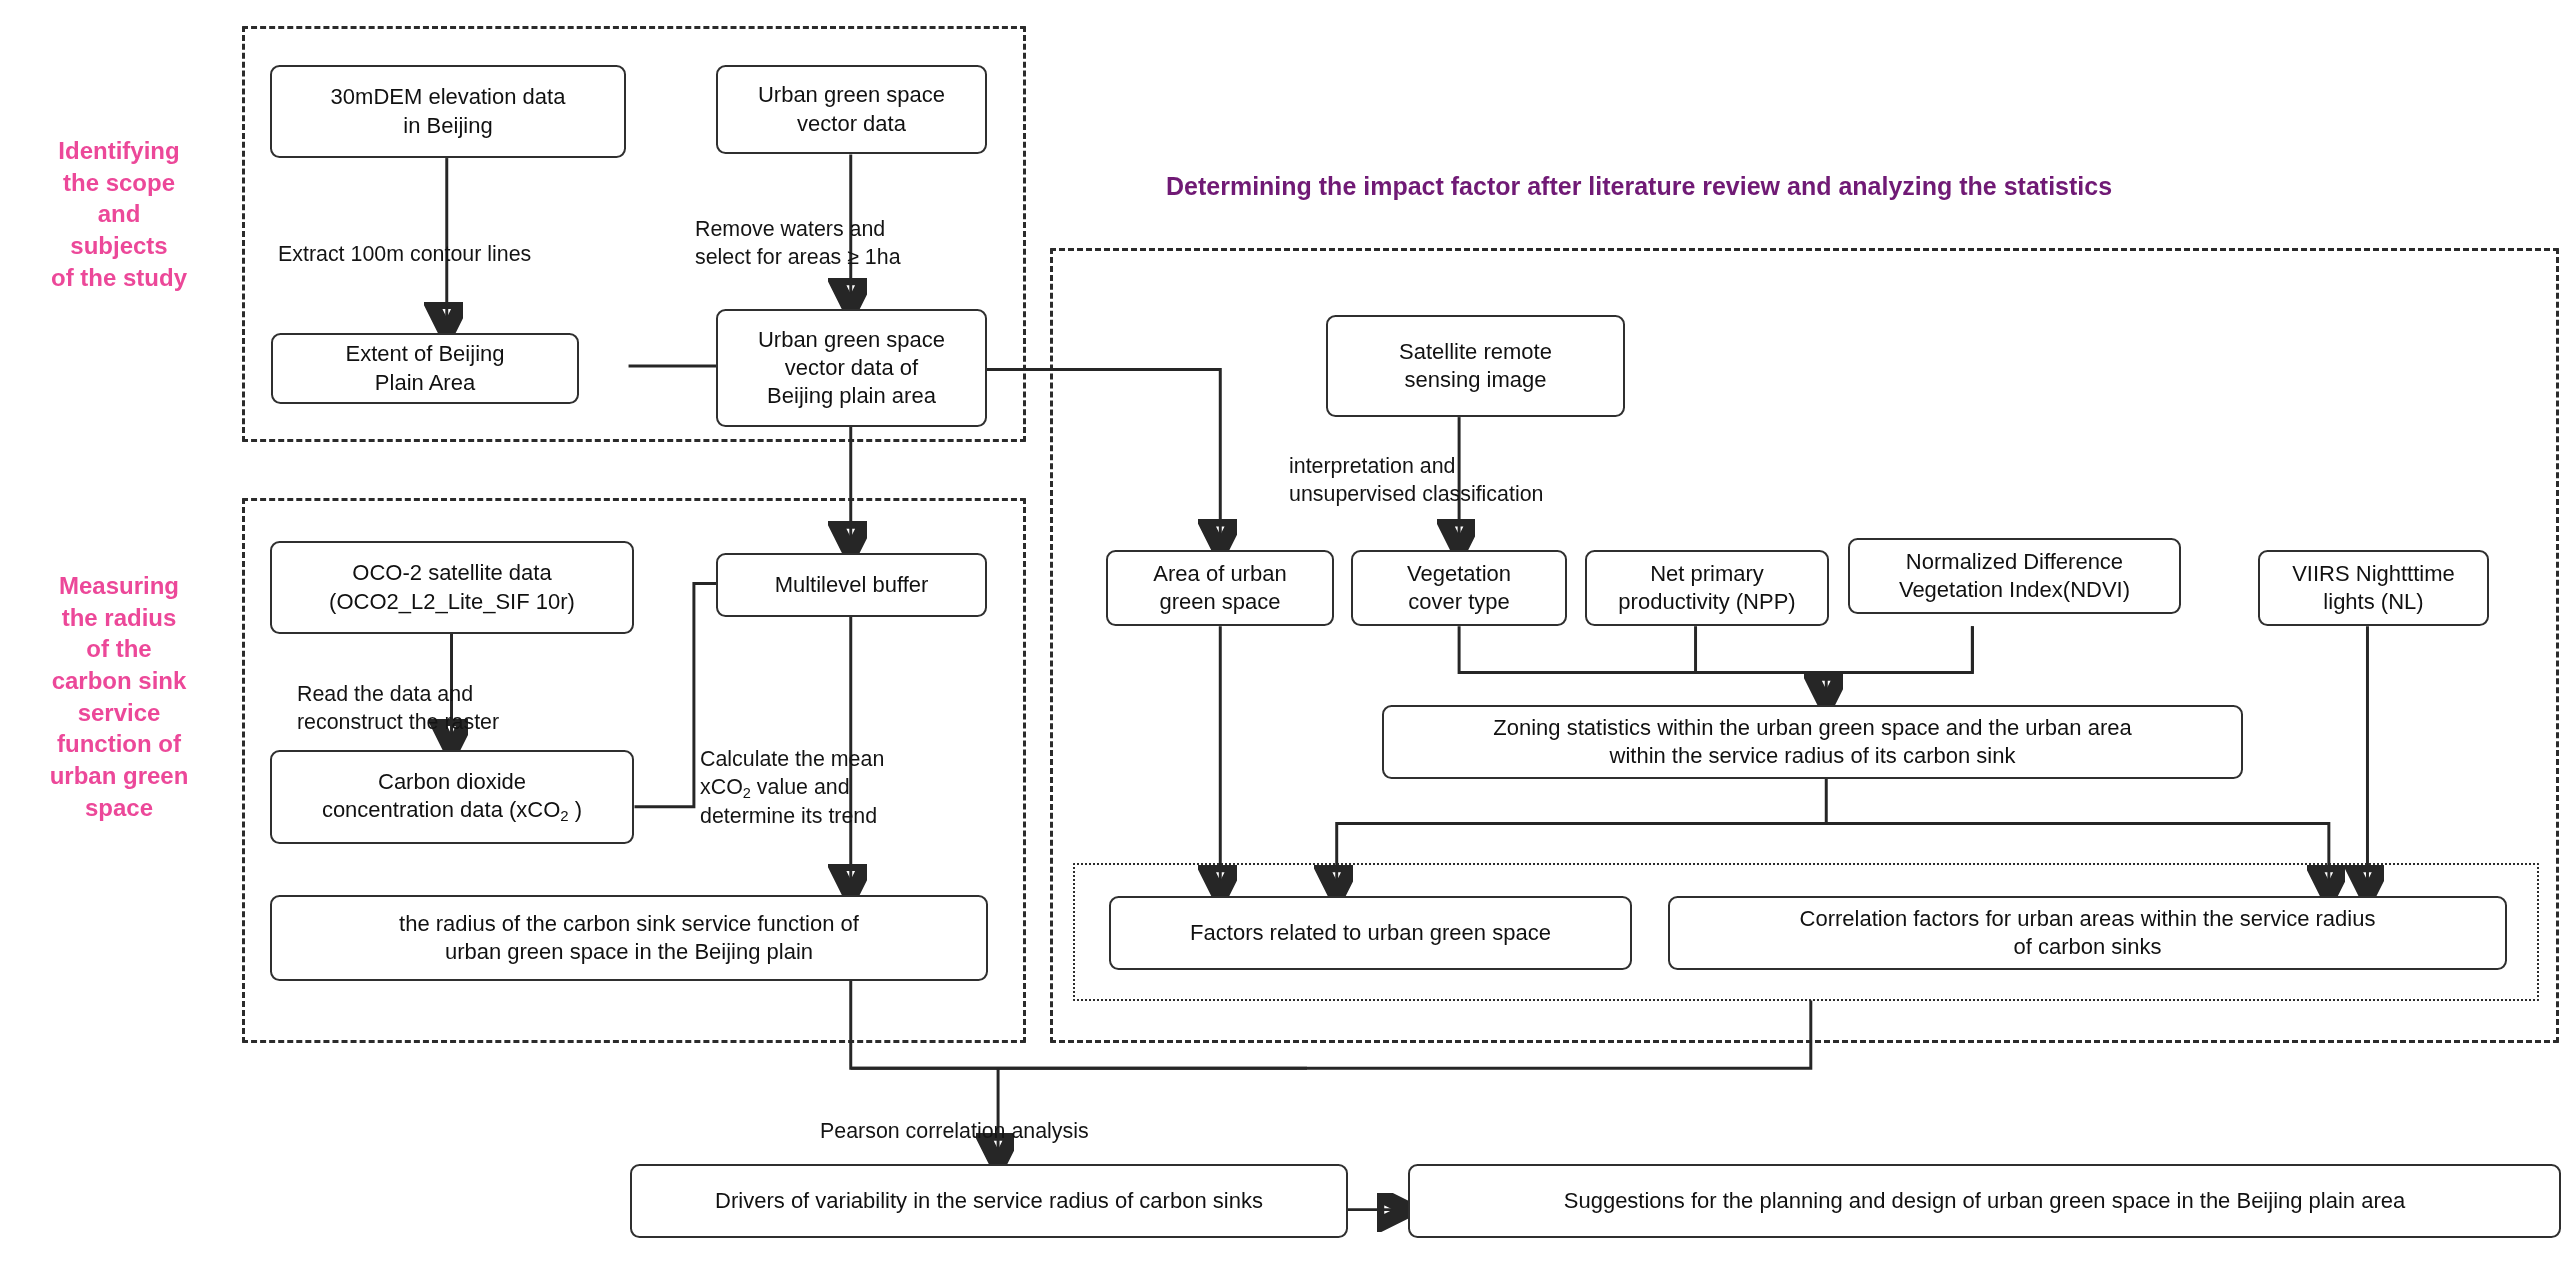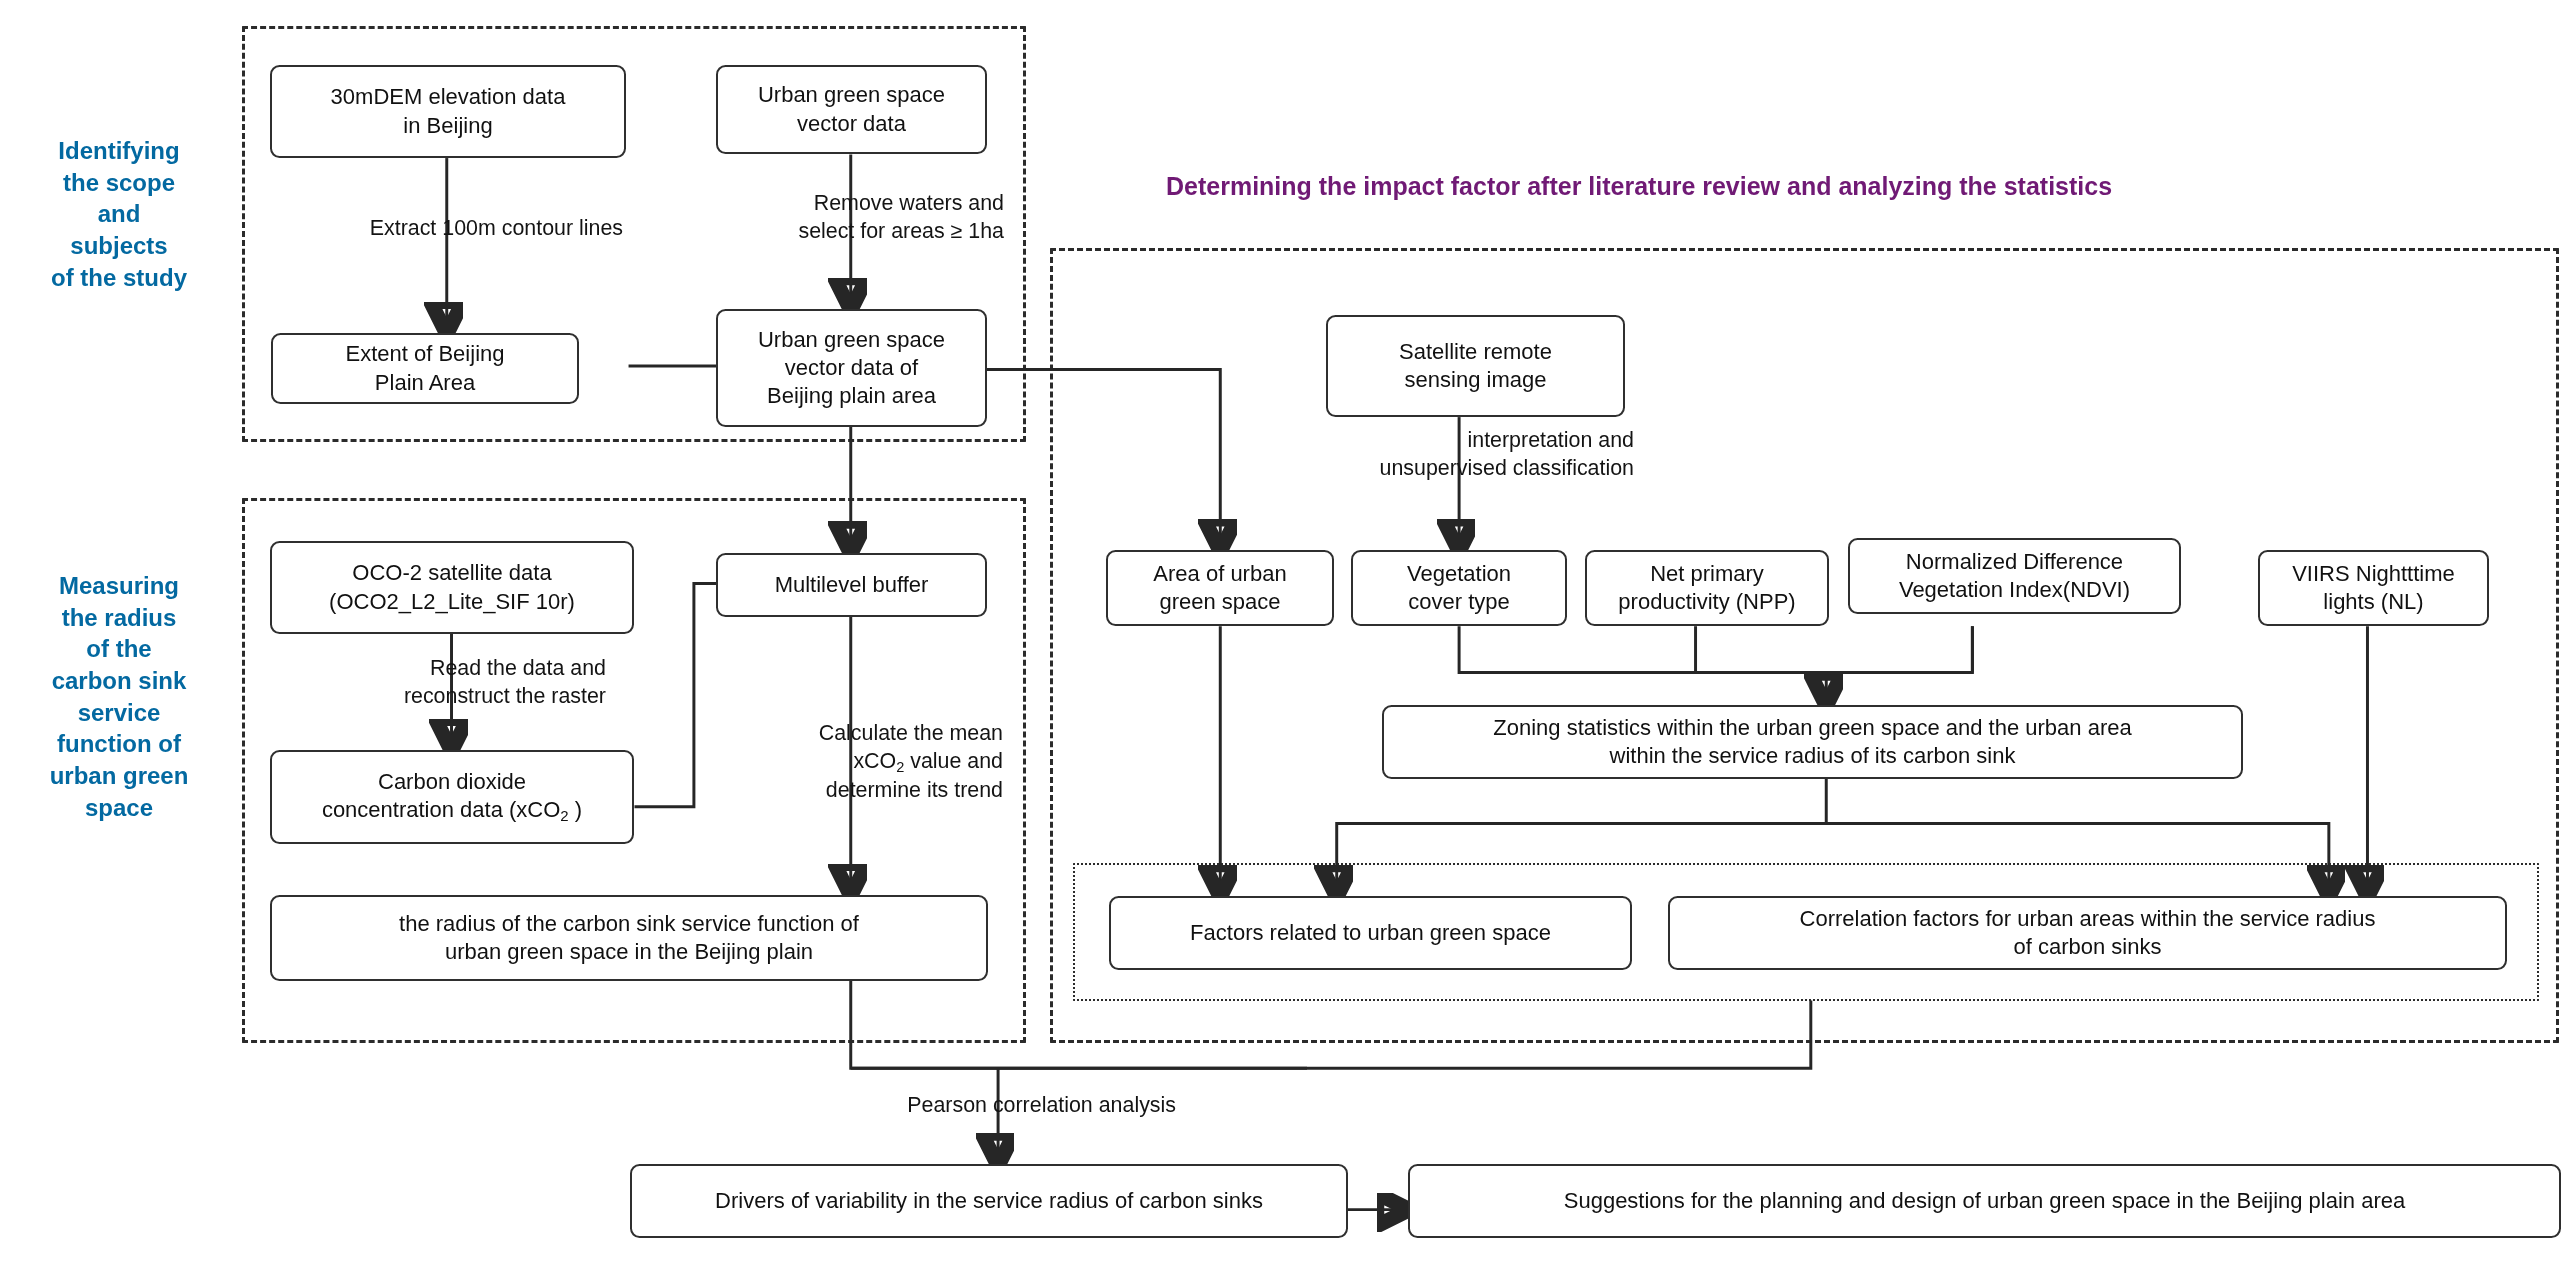--- a/index.html
+++ b/index.html
@@ -6,21 +6,21 @@
   body{font-family:"Liberation Sans","DejaVu Sans",sans-serif;color:#1a1a1a;}
   #stage{position:relative;width:2576px;height:1275px;background:#ffffff;overflow:hidden;}
 
   
   .group-label{
     position:absolute;
     font-weight:bold;
     font-size:24px;
     line-height:1.32;
     text-align:center;
-    color:#0369a1;
+    color:#ec4899;
     white-space:pre-line;
   }
 
   
   .section-title{
     position:absolute;
     font-weight:bold;
     font-size:25px;
     color:#701a75;
     white-space:nowrap;
@@ -59,22 +59,23 @@
     padding:3.6px 7.1px;
     white-space:pre-line;
   }
 
   
   .edge-label{
     position:absolute;
     font-size:21.4px;
     line-height:1.3;
     color:#141414;
-    text-align:right;
+    text-align:left;
     white-space:pre-line;
+    margin-top:26px;
   }
 
   
   #wires{position:absolute;left:0;top:0;width:2576px;height:1275px;pointer-events:none;}
   #wires path, #wires line{stroke:#262626;stroke-width:5;fill:none;}
   .sub{font-size:0.68em;vertical-align:-0.28em;}
 </style>
 </head>
 <body>
 

